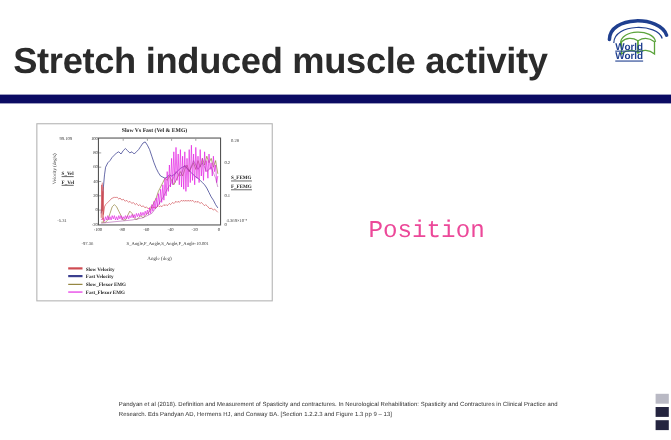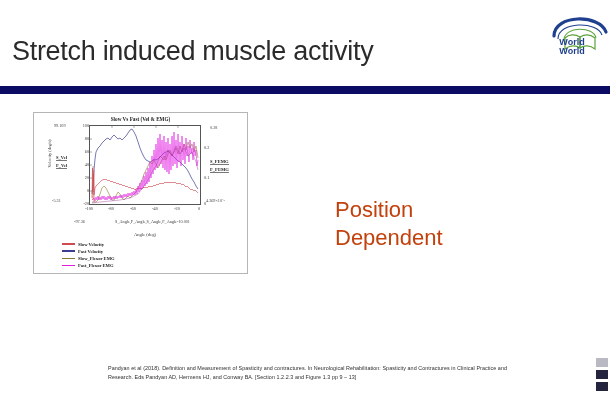--- a/index.html
+++ b/index.html
@@ -14,22 +14,22 @@
     overflow: hidden;
     font-family: "Liberation Sans", sans-serif;
     color: #1a1a1a;
   }
 
   
   .slide-title {
     position: absolute;
     left: 12px;
     top: 36px;
-    font-size: 27px;
-    font-weight: 400;
+    font-size: 33px;
+    font-weight: 700;
     letter-spacing: -0.3px;
     color: #2b2b2b;
     white-space: nowrap;
     text-align: center;
   }
 
   
   .title-rule {
     position: absolute;
     left: 0;
@@ -54,20 +54,21 @@
     top: 38px;
     text-align: center;
     width: 72px;
     line-height: 1.05;
   }
   .logo-text span {
     display: block;
     color: #1f3f8f;
     font-size: 9px;
     font-weight: 700;
+    text-decoration: underline;
   }
 
   
   .figure-panel {
     position: absolute;
     left: 33px;
     top: 112px;
     width: 215px;
     height: 162px;
     background: #ffffff;
@@ -194,22 +195,23 @@
     white-space: nowrap;
   }
 
   
   .callout {
     position: absolute;
     left: 335px;
     top: 196px;
     font-size: 22px;
     line-height: 1.28;
-    color: #c2410c;
+    color: #ec4899;
     font-weight: 400;
+    font-family: Liberation Mono, monospace;
   }
 
   
   .citation {
     position: absolute;
     left: 108px;
     top: 364px;
     width: 425px;
     font-size: 5.4px;
     line-height: 1.62;
@@ -367,21 +369,20 @@
     </div>
     <div class="legend-row">
       <span class="legend-swatch" style="background:#e21ce2"></span>
       <span class="legend-label">Fast_Flexor EMG</span>
     </div>
   </div>
 </div>
 
 <div class="callout">
   <div>Position</div>
-  <div>Dependent</div>
 </div>
 
 <div class="citation">Pandyan et al (2018). Definition and Measurement of Spasticity and contractures. In Neurological Rehabilitation: Spasticity and Contractures in Clinical Practice and Research. Eds Pandyan AD, Hermens HJ, and Conway BA. [Section 1.2.2.3 and Figure 1.3 pp 9 – 13]</div>
 
 <div class="corner-strip">
   <i class="pale"></i>
   <i></i>
   <i></i>
 </div>
 

